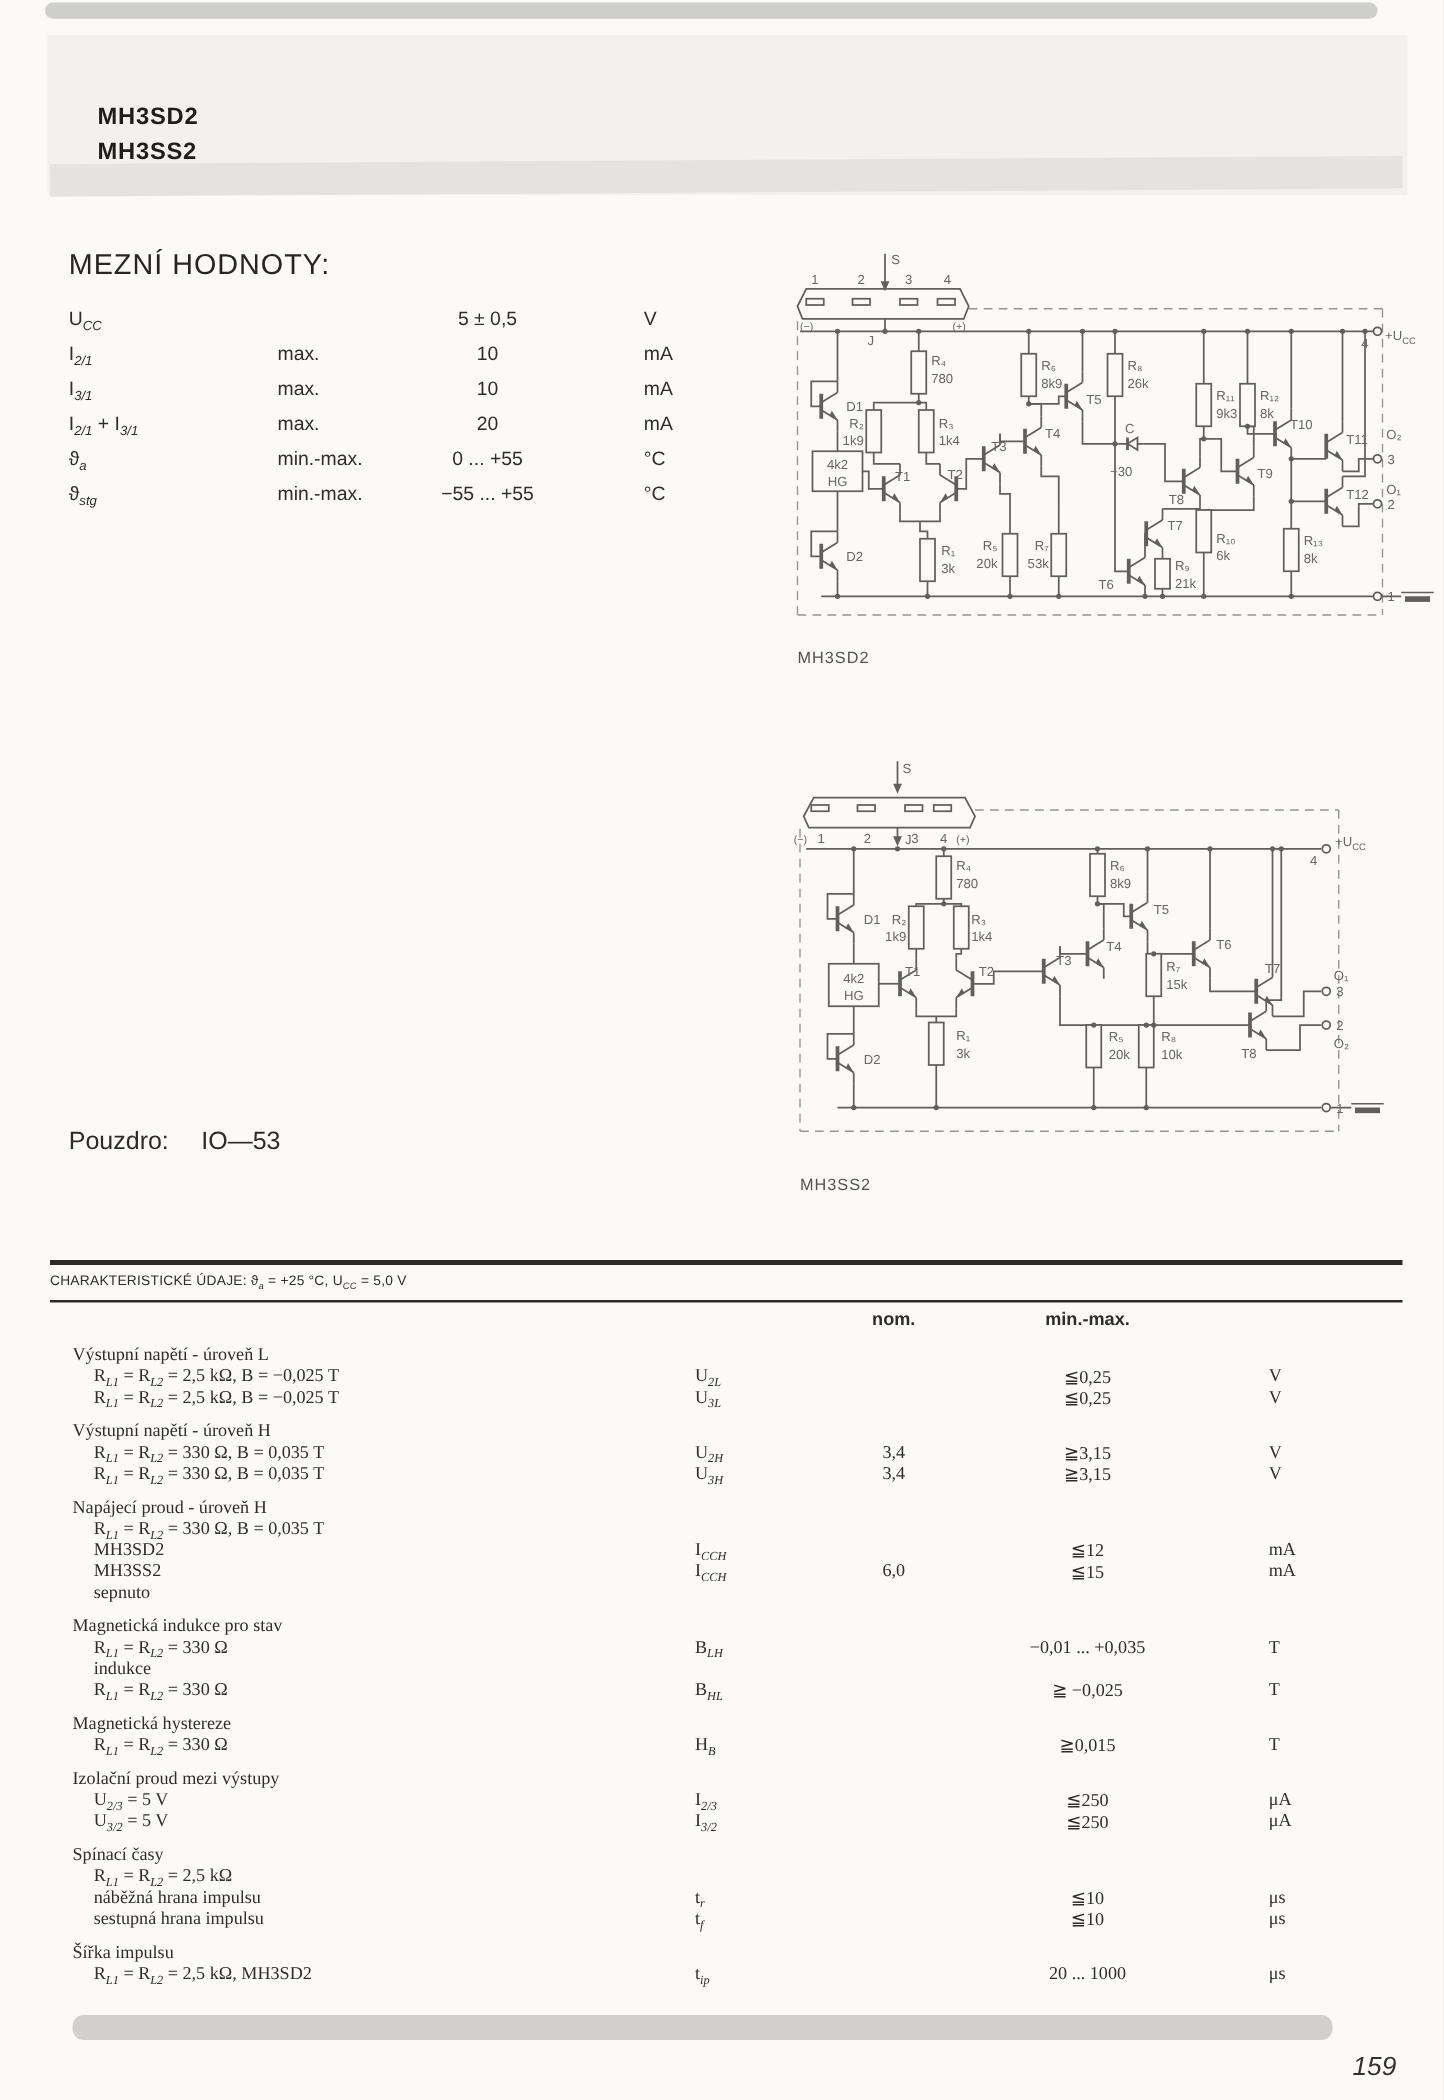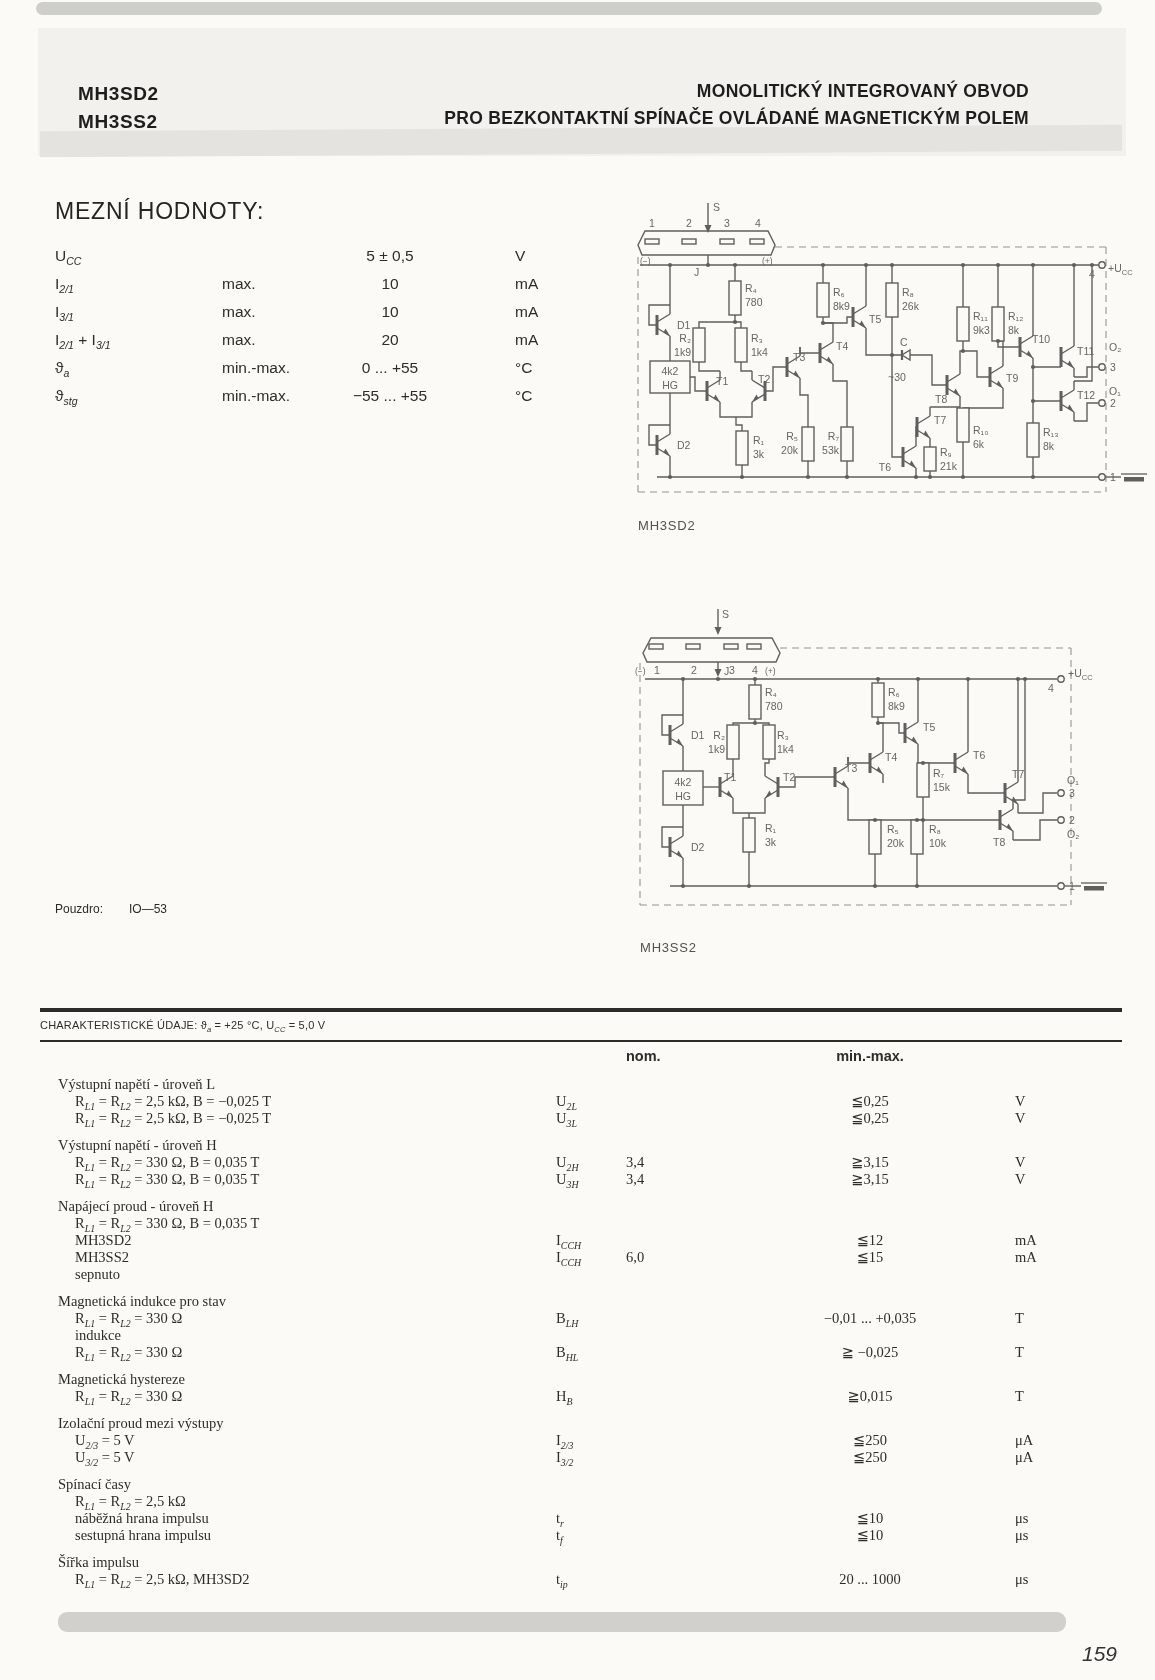--- a/index.html
+++ b/index.html
@@ -28,57 +28,53 @@
   .lim-row .val{position:absolute; left:255px; width:160px; text-align:center;}
   .lim-row .unit{position:absolute; left:460px;}
   sub{font-size:.68em; font-style:italic; line-height:0;}
   
   .sch-svg{position:absolute;}
   .sch1{left:595px; top:195px;}
   .sch2{left:595px; top:565px;}
   .sch-caption{position:absolute; font-size:13px; letter-spacing:.8px; color:#55524d;}
   .cap1{left:638px; top:518px;}
   .cap2{left:640px; top:940px;}
-  .pouzdro{position:absolute; left:55px; top:902px; font-size:12px; color:#2c2b28;}
+  .pouzdro{position:absolute; left:55px; top:902px; font-size:20px; color:#2c2b28;}
   .pouzdro .pv{margin-left:26px;}
   
   .chars{position:absolute; left:40px; top:1008px; width:1082px; font-size:14.5px;}
   .thick-rule{height:4px; background:#2c2b29;}
   .ctitle{margin-top:7px; font-size:11px; letter-spacing:.2px;}
   .thin-rule{margin-top:9px; height:2px; background:#2c2b29;}
   .chead{position:relative; height:18px; margin-top:6px; font-weight:bold;}
   .crow{position:relative; height:17px;font-family:Liberation Serif, serif;}
   .crow.g{margin-top:10px;}
   .crow .lbl{position:absolute; left:35px; white-space:nowrap;}
   .crow.g .lbl{left:18px;}
   .crow .sym{position:absolute; left:516px;}
-  .nomcol{position:absolute; left:586px; width:120px; text-align:left;}
+  .nomcol{position:absolute; left:615px; width:120px; text-align:center;}
   .mmcol{position:absolute; left:730px; width:200px; text-align:center;}
   .unitcol{position:absolute; left:975px;}
   .pageno{position:absolute; left:1082px; top:1642px; font-size:21px; color:#333230;font-style:italic;}
   
   svg text{fill:#67665f; stroke:none; font-family:"Liberation Sans","DejaVu Sans",sans-serif;}
 </style>
 </head>
 <body>
 
 <div class="page">
 
   <div class="art art-topbar"></div>
   <div class="art art-wash"></div>
   <div class="art art-streak"></div>
   <div class="art art-bottombar"></div>
 
   <div class="partnos">
     <div>MH3SD2</div>
     <div>MH3SS2</div>
-  </div>
-  <div class="doc-title">
-    <div>MONOLITICKÝ INTEGROVANÝ OBVOD</div>
-    <div>PRO BEZKONTAKTNÍ SPÍNAČE OVLÁDANÉ MAGNETICKÝM POLEM</div>
   </div>
 
   <div class="limits">
     <div class="ltitle">MEZNÍ HODNOTY:</div>
     <div class="lim-rows">
       <div class="lim-row">
         <span class="sym">U<sub>CC</sub></span>
         <span class="cond"></span>
         <span class="val">5 ± 0,5</span>
         <span class="unit">V</span>

